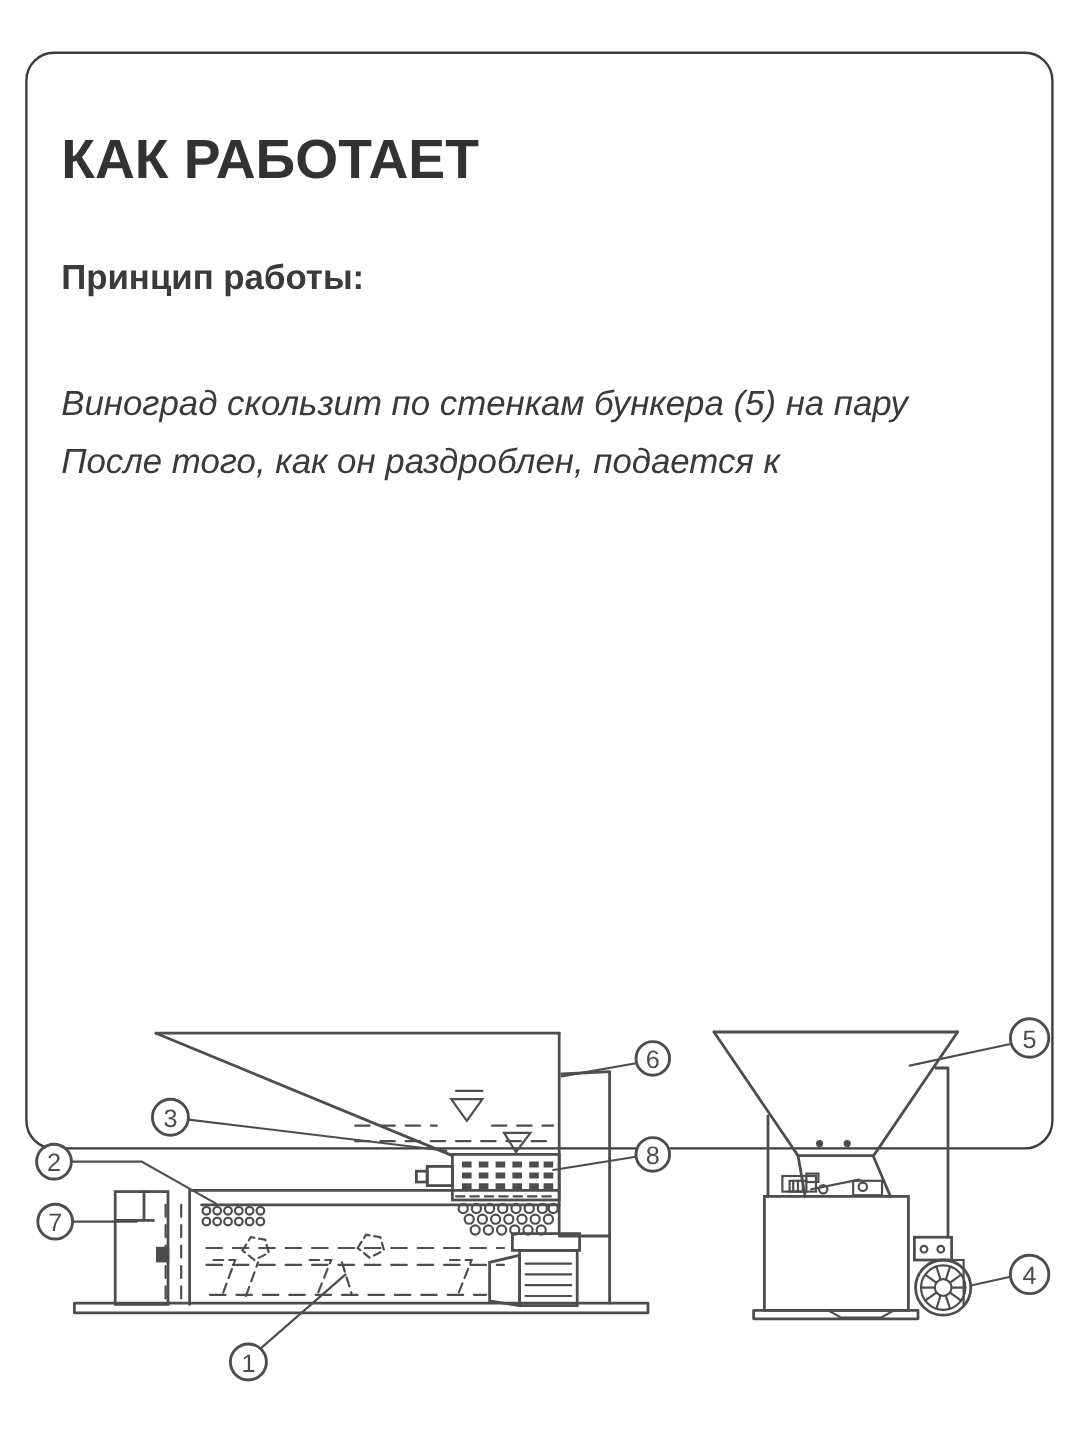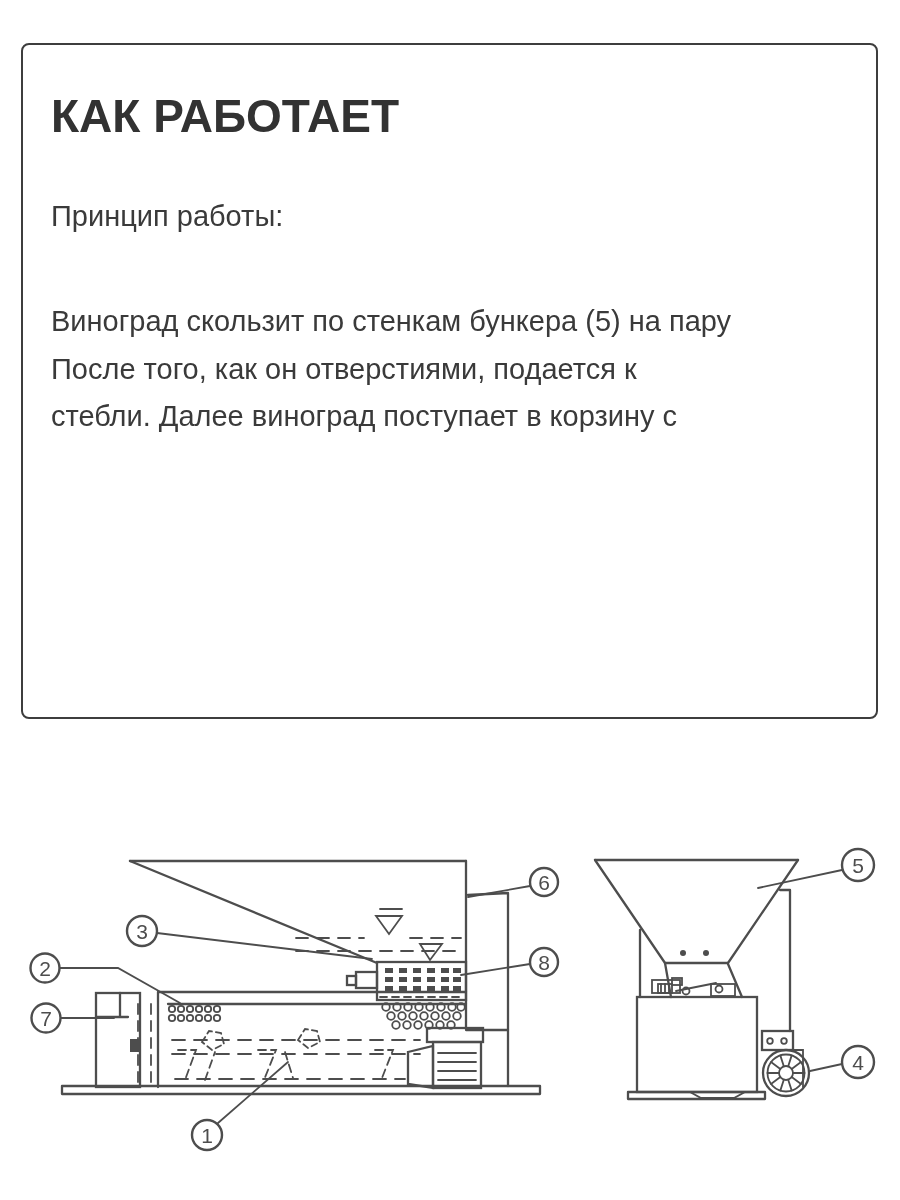--- a/index.html
+++ b/index.html
@@ -1,49 +1,48 @@
 <!DOCTYPE html>
 <html><head>
 <meta charset="utf-8">
 <style>
   html,body { margin:0; padding:0; }
   body {
     width:900px; height:1200px; background:#ffffff; position:relative;
     font-family:"Liberation Sans", sans-serif; color:#3a3a3a; overflow:hidden;
   }
   .card {
-    position:absolute; left:21px; top:43px; width:857px; height:676px;
-    box-sizing:border-box; border:2.5px solid #3d3d3d; border-radius:8px;
-    background:#ffffff; padding:44px 28px 0 28px;
+    position:absolute; left:21px; top:43px; width:857px; height:915px;
+    box-sizing:border-box; border:2.5px solid #3d3d3d; border-radius:24px;
+    background:#ffffff; padding:60px 28px 0 28px;
   }
   .title { font-size:46px; font-weight:bold; line-height:54px; color:#323232; letter-spacing:0px; }
-  .subtitle { margin-top:53px; font-size:29px; line-height:40px; color:#3a3a3a; }
+  .subtitle { margin-top:53px; font-size:29px; line-height:40px; color:#3a3a3a;font-weight:bold; }
   .body-text { margin-top:62px; }
-  .body-line { font-size:29px; line-height:47.6px; color:#3a3a3a; white-space:nowrap; }
+  .body-line { font-size:29px; line-height:47.6px; color:#3a3a3a; white-space:nowrap;font-style:italic; }
   .diagram { position:absolute; left:0; top:810px; width:900px; height:390px; }
   .diagram svg { display:block; }
   svg .ink { stroke:#4d4d4d; fill:none; stroke-width:2.3; stroke-linecap:round; }
   svg .thin { stroke-width:1.8; }
   svg .callout-circle { fill:#ffffff; stroke:#4d4d4d; stroke-width:2.4; }
   svg .callout-num { fill:#4d4d4d; font-size:21px; font-family:"Liberation Sans",sans-serif; text-anchor:middle; }
   svg .perf { fill:none; stroke:#4d4d4d; stroke-width:1.8; }
   svg .fillink { fill:#4d4d4d; stroke:none; }
 </style>
 </head>
 <body>
 
 <div class="card">
   <div class="title">
     <div>КАК РАБОТАЕТ</div>
   </div>
   <div class="subtitle">Принцип работы:</div>
   <div class="body-text">
     <div class="body-line">Виноград скользит по стенкам бункера (5) на пару</div>
-    <div class="body-line">После того, как он отверстиями, подается к</div>
-    <div class="body-line">стебли. Далее виноград поступает в корзину с</div>
+    <div class="body-line">После того, как он раздроблен, подается к</div>
   </div>
 </div>
 
 <div class="diagram">
 <svg width="900" height="390" viewBox="0 810 900 390" xmlns="http://www.w3.org/2000/svg">
 
   <g>
 
     <path class="ink" d="M130,861 H466"></path>
     <path class="ink" d="M466,861 V1028"></path>

